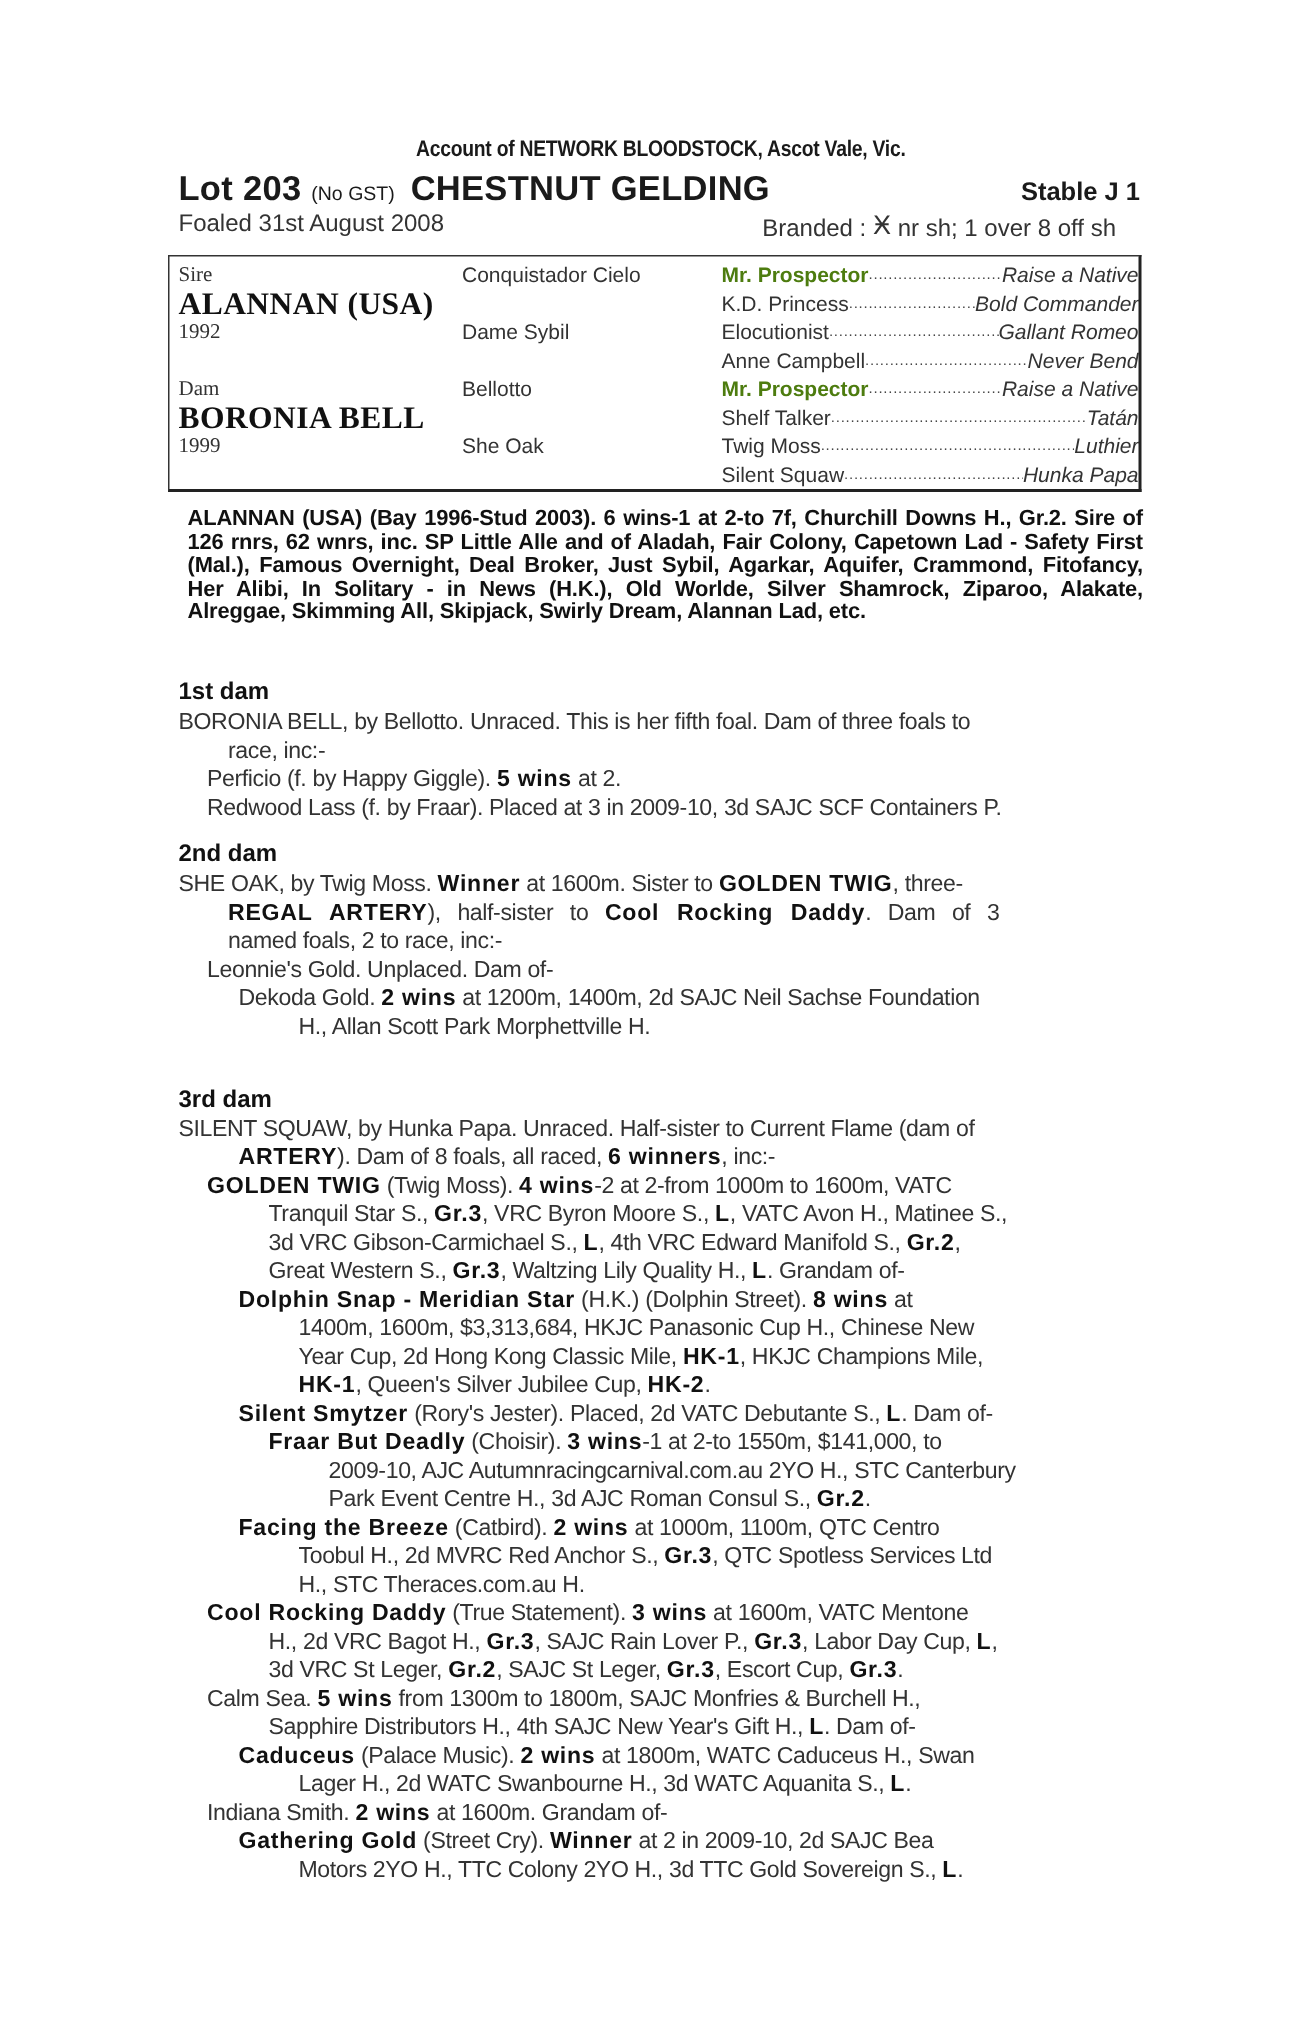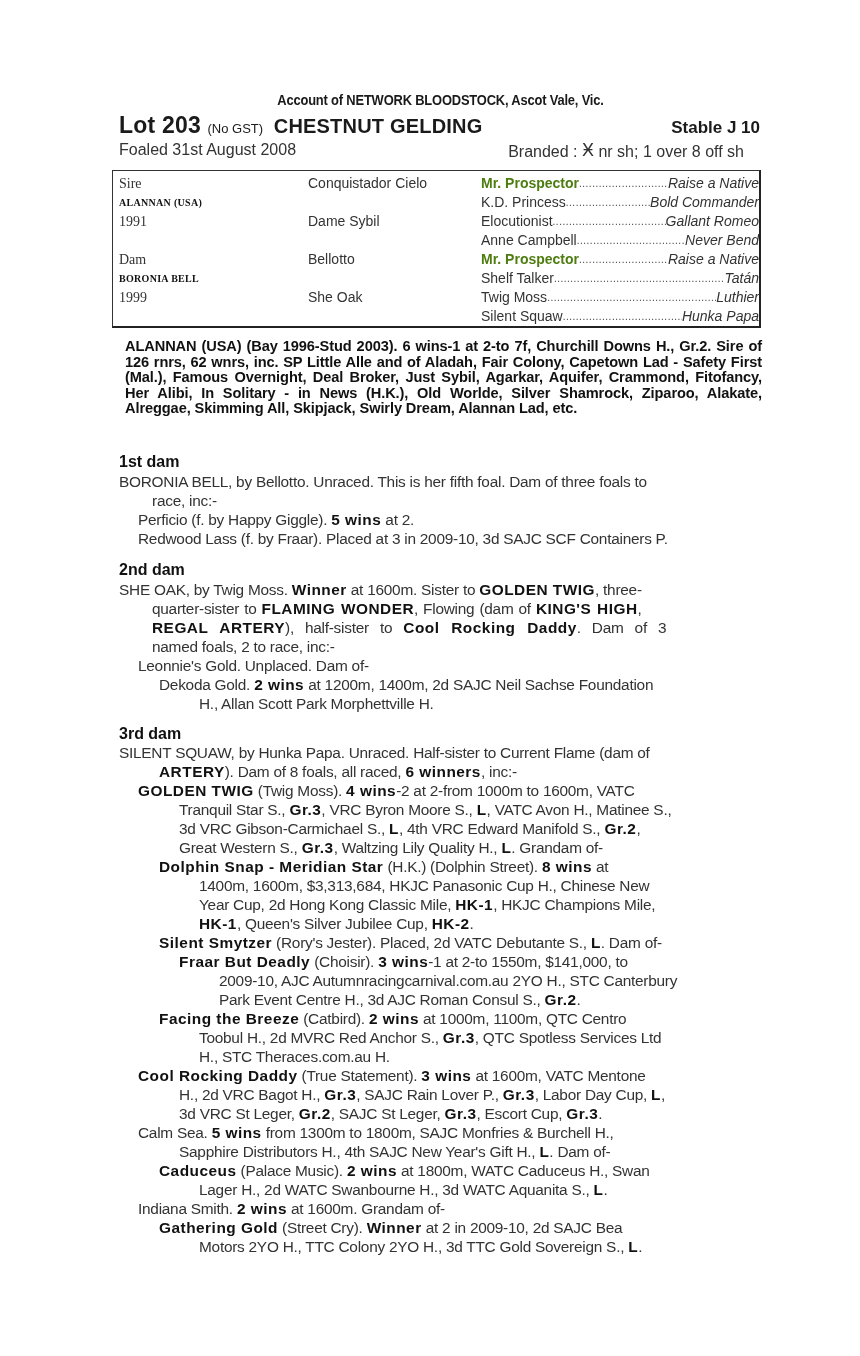--- a/index.html
+++ b/index.html
@@ -3,31 +3,31 @@
 <meta charset="utf-8">
 <style>
   html, body { margin: 0; padding: 0; background: #ffffff; }
   body { width: 860px; height: 1356px; position: relative; color: #1a1a1a; font-family: "Liberation Sans", sans-serif; overflow: hidden; }
   .page { position: absolute; left: 119px; top: 0; width: 643px; }
 
   .account { position: absolute; top: 91px; left: 0; width: 643px; text-align: center; font-family: "Liberation Sans", sans-serif; font-weight: bold; font-size: 15px; letter-spacing: -0.2px; transform: scaleX(0.86); transform-origin: center; }
   .lot-line { position: absolute; top: 112px; left: 0; width: 643px; height: 28px; }
   .lot { position: absolute; left: 0; top: 0; font-weight: bold; font-size: 23px; letter-spacing: 0.2px; }
   .lot .nogst { font-weight: normal; font-size: 13px; letter-spacing: 0; }
-  .lot .title { font-size: 20px; margin-left: 4px; text-align: right; }
+  .lot .title { font-size: 23px; margin-left: 4px; text-align: right; }
   .stable { position: absolute; right: 2px; top: 6px; font-weight: bold; font-size: 17px; }
   .foaled-line { position: absolute; top: 141px; left: 0; width: 643px; font-size: 16px; color: #333; }
   .foaled { position: absolute; left: 0; top: 0; }
   .branded { position: absolute; right: 18px; top: 0; }
   .brand-mark { display: inline-block; font-size: 18px; transform: translateY(-1px); }
 
   .pedigree { position: absolute; top: 170px; left: -7px; width: 649px; height: 158px; border: 1px solid #333; border-right: 2px solid #222; border-bottom: 2px solid #222; box-sizing: border-box; }
   .ped-row { position: absolute; left: 0; width: 100%; height: 19px; font-size: 14px; color: #333; line-height: 19px; }
   .c1 { position: absolute; left: 6px; font-family: Liberation Serif, serif; }
-  .c1.bold { font-weight: bold; font-size: 10px; color: #111; letter-spacing: 0.3px; }
+  .c1.bold { font-weight: bold; font-size: 21px; color: #111; letter-spacing: 0.3px; }
   .c2 { position: absolute; left: 195px; }
   .c3 { position: absolute; left: 368px; width: 278px; display: flex; }
   .c3 .l { white-space: nowrap; }
   .c3 .l.b { font-weight: bold; color: #4d7c0f; font-size: 14px; }
   .c3 .dots { flex: 1; overflow: hidden; white-space: nowrap; color: #444; letter-spacing: 0.5px; font-size: 10px; line-height: 19px; }
   .c3 .r { white-space: nowrap; font-style: italic; }
 
   .sire-para { position: absolute; top: 339px; left: 6px; width: 637px; font-weight: bold; font-size: 14.6px; line-height: 15.5px; text-align: justify; color: #111; letter-spacing: -0.1px; }
 
   .sec-head { position: absolute; left: 0; font-weight: bold; font-size: 16px; color: #111; }
@@ -41,21 +41,21 @@
 <div class="page">
 
   <div class="account">Account of NETWORK BLOODSTOCK, Ascot Vale, Vic.</div>
 
   <div class="lot-line">
     <div class="lot">
       <span>Lot 203</span>
       <span class="nogst">(No GST)</span>
       <span class="title">CHESTNUT GELDING</span>
     </div>
-    <div class="stable">Stable J 10</div>
+    <div class="stable">Stable J 1</div>
   </div>
 
   <div class="foaled-line">
     <div class="foaled">Foaled 31st August 2008</div>
     <div class="branded">
       <span>Branded :</span>
       <span class="brand-mark">Ӿ</span>
       <span>nr sh; 1 over 8 off sh</span>
     </div>
   </div>
@@ -73,21 +73,21 @@
     </div>
     <div class="ped-row" style="top:22px">
       <span class="c1 bold">ALANNAN (USA)</span>
       <span class="c3">
           <span class="l">K.D. Princess</span>
           <span class="dots">..................................................................</span>
           <span class="r">Bold Commander</span>
         </span>
     </div>
     <div class="ped-row" style="top:41px">
-      <span class="c1">1991</span>
+      <span class="c1">1992</span>
       <span class="c2">Dame Sybil</span>
       <span class="c3">
           <span class="l">Elocutionist</span>
           <span class="dots">..................................................................</span>
           <span class="r">Gallant Romeo</span>
         </span>
     </div>
     <div class="ped-row" style="top:60px">
       <span class="c3">
           <span class="l">Anne Campbell</span>
@@ -137,21 +137,20 @@
   <div class="para" style="top:472px">
     <span class="line">BORONIA BELL, by Bellotto. Unraced. This is her fifth foal. Dam of three foals to</span>
     <span class="line" style="padding-left:33px">race, inc:-</span>
     <span class="line" style="padding-left:19px"><span>Perficio (f. by Happy Giggle). </span><b>5 wins</b><span> at 2.</span></span>
     <span class="line" style="padding-left:19px">Redwood Lass (f. by Fraar). Placed at 3 in 2009-10, 3d SAJC SCF Containers P.</span>
   </div>
 
   <div class="sec-head" style="top:561px">2nd dam</div>
   <div class="para" style="top:580px">
     <span class="line"><span>SHE OAK, by Twig Moss. </span><b>Winner</b><span> at 1600m. Sister to </span><b>GOLDEN TWIG</b><span>, three-</span></span>
-    <span class="line" style="padding-left:33px;word-spacing:1px"><span>quarter-sister to </span><b>FLAMING WONDER</b><span>, Flowing (dam of </span><b>KING'S HIGH</b><span>,</span></span>
     <span class="line" style="padding-left:33px;word-spacing:7px"><b>REGAL ARTERY</b><span>), half-sister to </span><b>Cool Rocking Daddy</b><span>. Dam of 3</span></span>
     <span class="line" style="padding-left:33px">named foals, 2 to race, inc:-</span>
     <span class="line" style="padding-left:19px">Leonnie's Gold. Unplaced. Dam of-</span>
     <span class="line" style="padding-left:40px"><span>Dekoda Gold. </span><b>2 wins</b><span> at 1200m, 1400m, 2d SAJC Neil Sachse Foundation</span></span>
     <span class="line" style="padding-left:80px">H., Allan Scott Park Morphettville H.</span>
   </div>
 
   <div class="sec-head" style="top:725px">3rd dam</div>
   <div class="para" style="top:743px">
     <span class="line">SILENT SQUAW, by Hunka Papa. Unraced. Half-sister to Current Flame (dam of</span>

